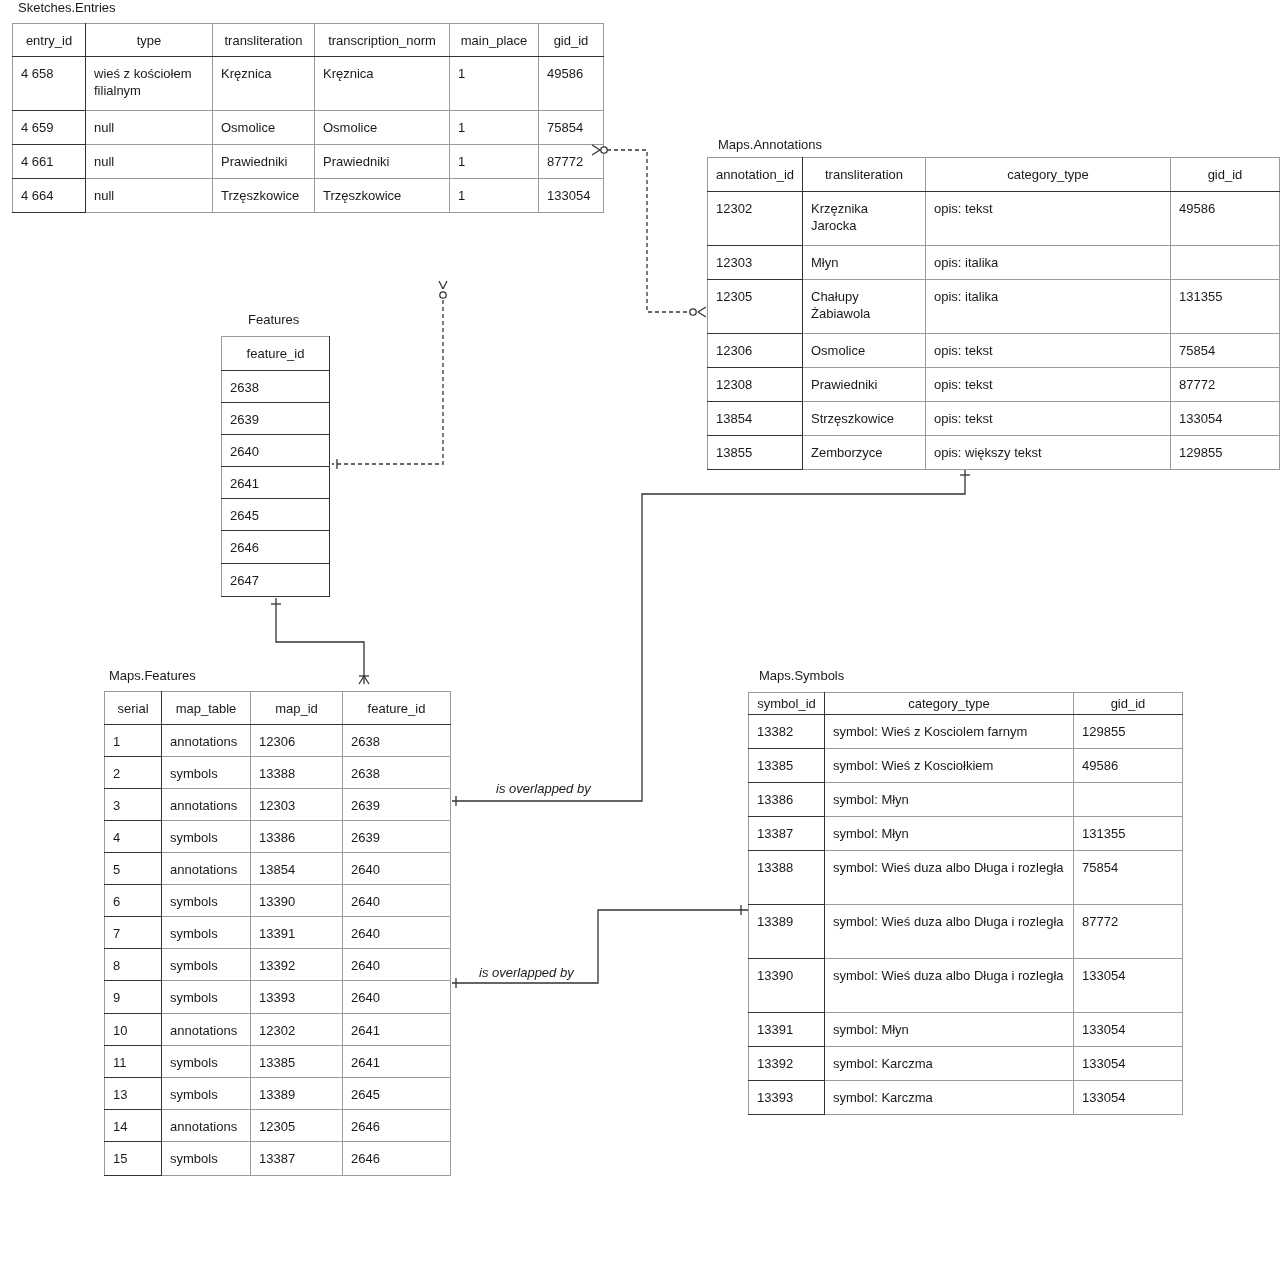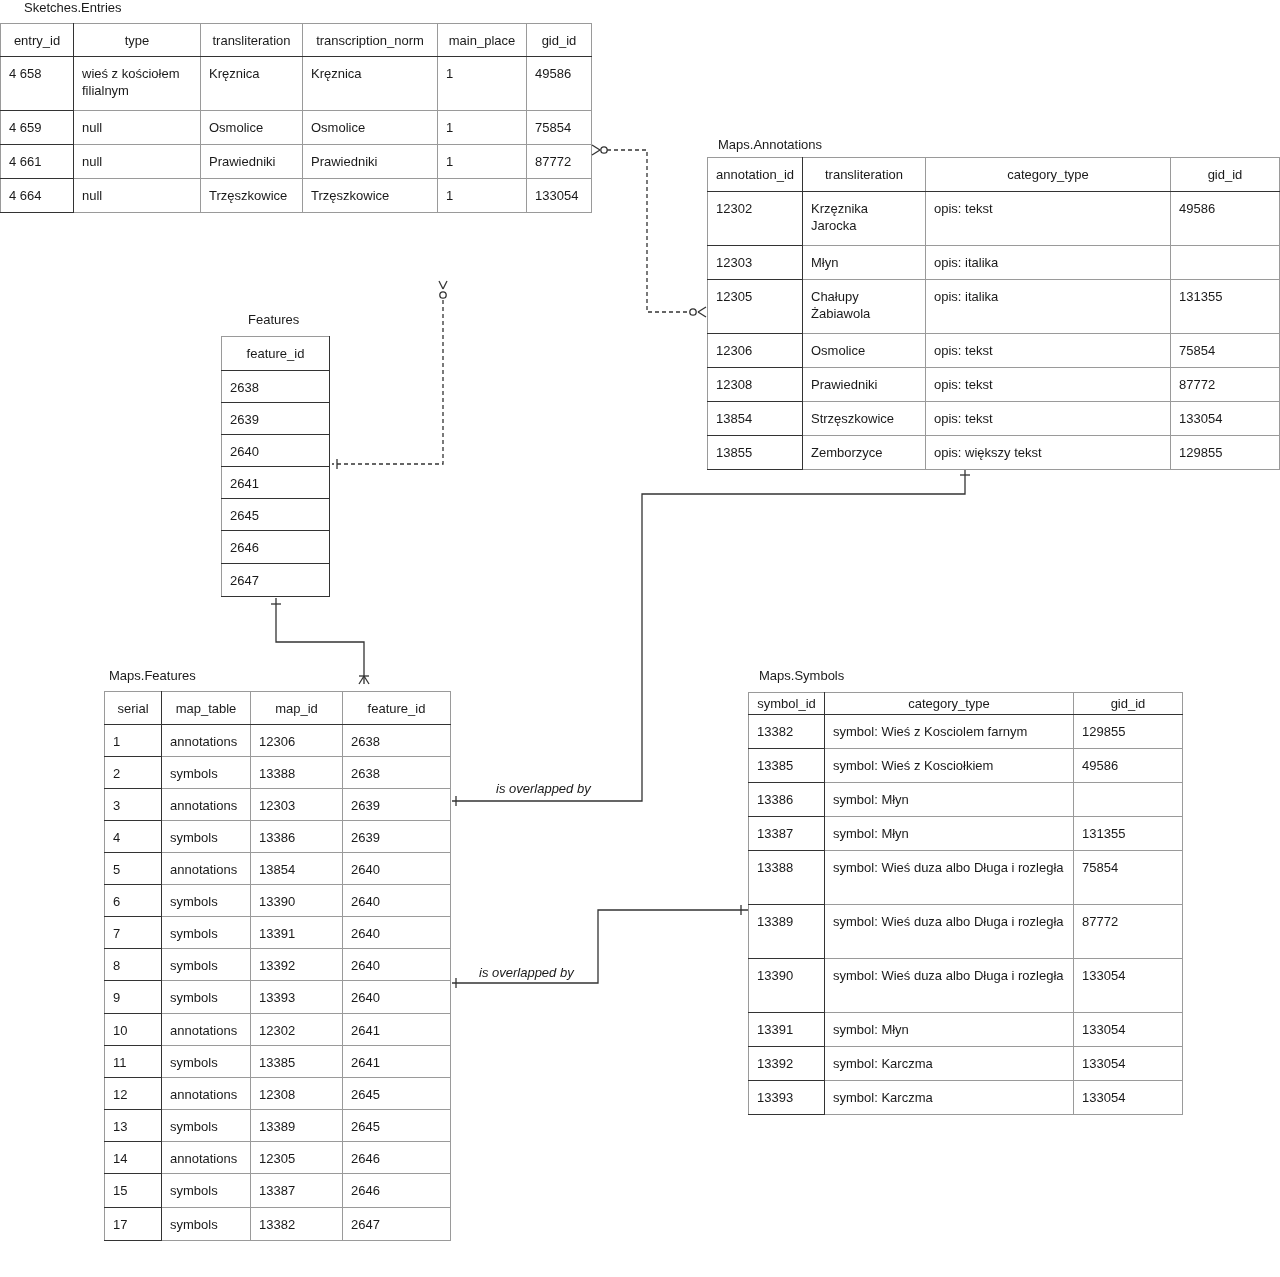--- a/index.html
+++ b/index.html
@@ -13,22 +13,22 @@
   table.er td { padding-top: 8px; }
   table.er { border: 1.5px solid #333; }
   table.er td:first-child, table.er th:first-child { border-right: 1.5px solid #333; }
   table.er tr td:first-child { border-bottom: 1.5px solid #333; }
   svg.lines { position: absolute; left: 0; top: 0; pointer-events: none; }
   .rel-label { position: absolute; font-style: italic; font-size: 13px; white-space: nowrap; }
 </style>
 </head>
 <body>
 
-<div class="title" style="left:24px;top:0px;">Sketches.Entries</div>
-<table class="er" id="t-entries" style="left:0px;top:23px;width:591px;">
+<div class="title" style="left:18px;top:0px;">Sketches.Entries</div>
+<table class="er" id="t-entries" style="left:12px;top:23px;width:591px;">
   <colgroup>
       <col style="width:73px">
       <col style="width:127px">
       <col style="width:102px">
       <col style="width:135px">
       <col style="width:89px">
       <col style="width:65px">
     </colgroup>
   <thead>
       <tr style="height:33px">
@@ -250,48 +250,36 @@
         <td>12302</td>
         <td>2641</td>
       </tr>
       <tr style="height: 32px;">
         <td>11</td>
         <td>symbols</td>
         <td>13385</td>
         <td>2641</td>
       </tr>
       <tr style="height: 32px;">
-        <td>12</td>
-        <td>annotations</td>
-        <td>12308</td>
-        <td>2645</td>
-      </tr>
-      <tr style="height: 32px;">
         <td>13</td>
         <td>symbols</td>
         <td>13389</td>
         <td>2645</td>
       </tr>
       <tr style="height: 32px;">
         <td>14</td>
         <td>annotations</td>
         <td>12305</td>
         <td>2646</td>
       </tr>
       <tr style="height: 34px;">
         <td>15</td>
         <td>symbols</td>
         <td>13387</td>
         <td>2646</td>
-      </tr>
-      <tr style="height: 33px;">
-        <td>17</td>
-        <td>symbols</td>
-        <td>13382</td>
-        <td>2647</td>
       </tr>
     </tbody>
 </table>
 
 <div class="title" style="left:759px;top:668px;">Maps.Symbols</div>
 <table class="er" id="t-sym" style="left:748px;top:692px;width:434px;">
   <colgroup>
       <col style="width:76px">
       <col style="width:249px">
       <col style="width:109px">

